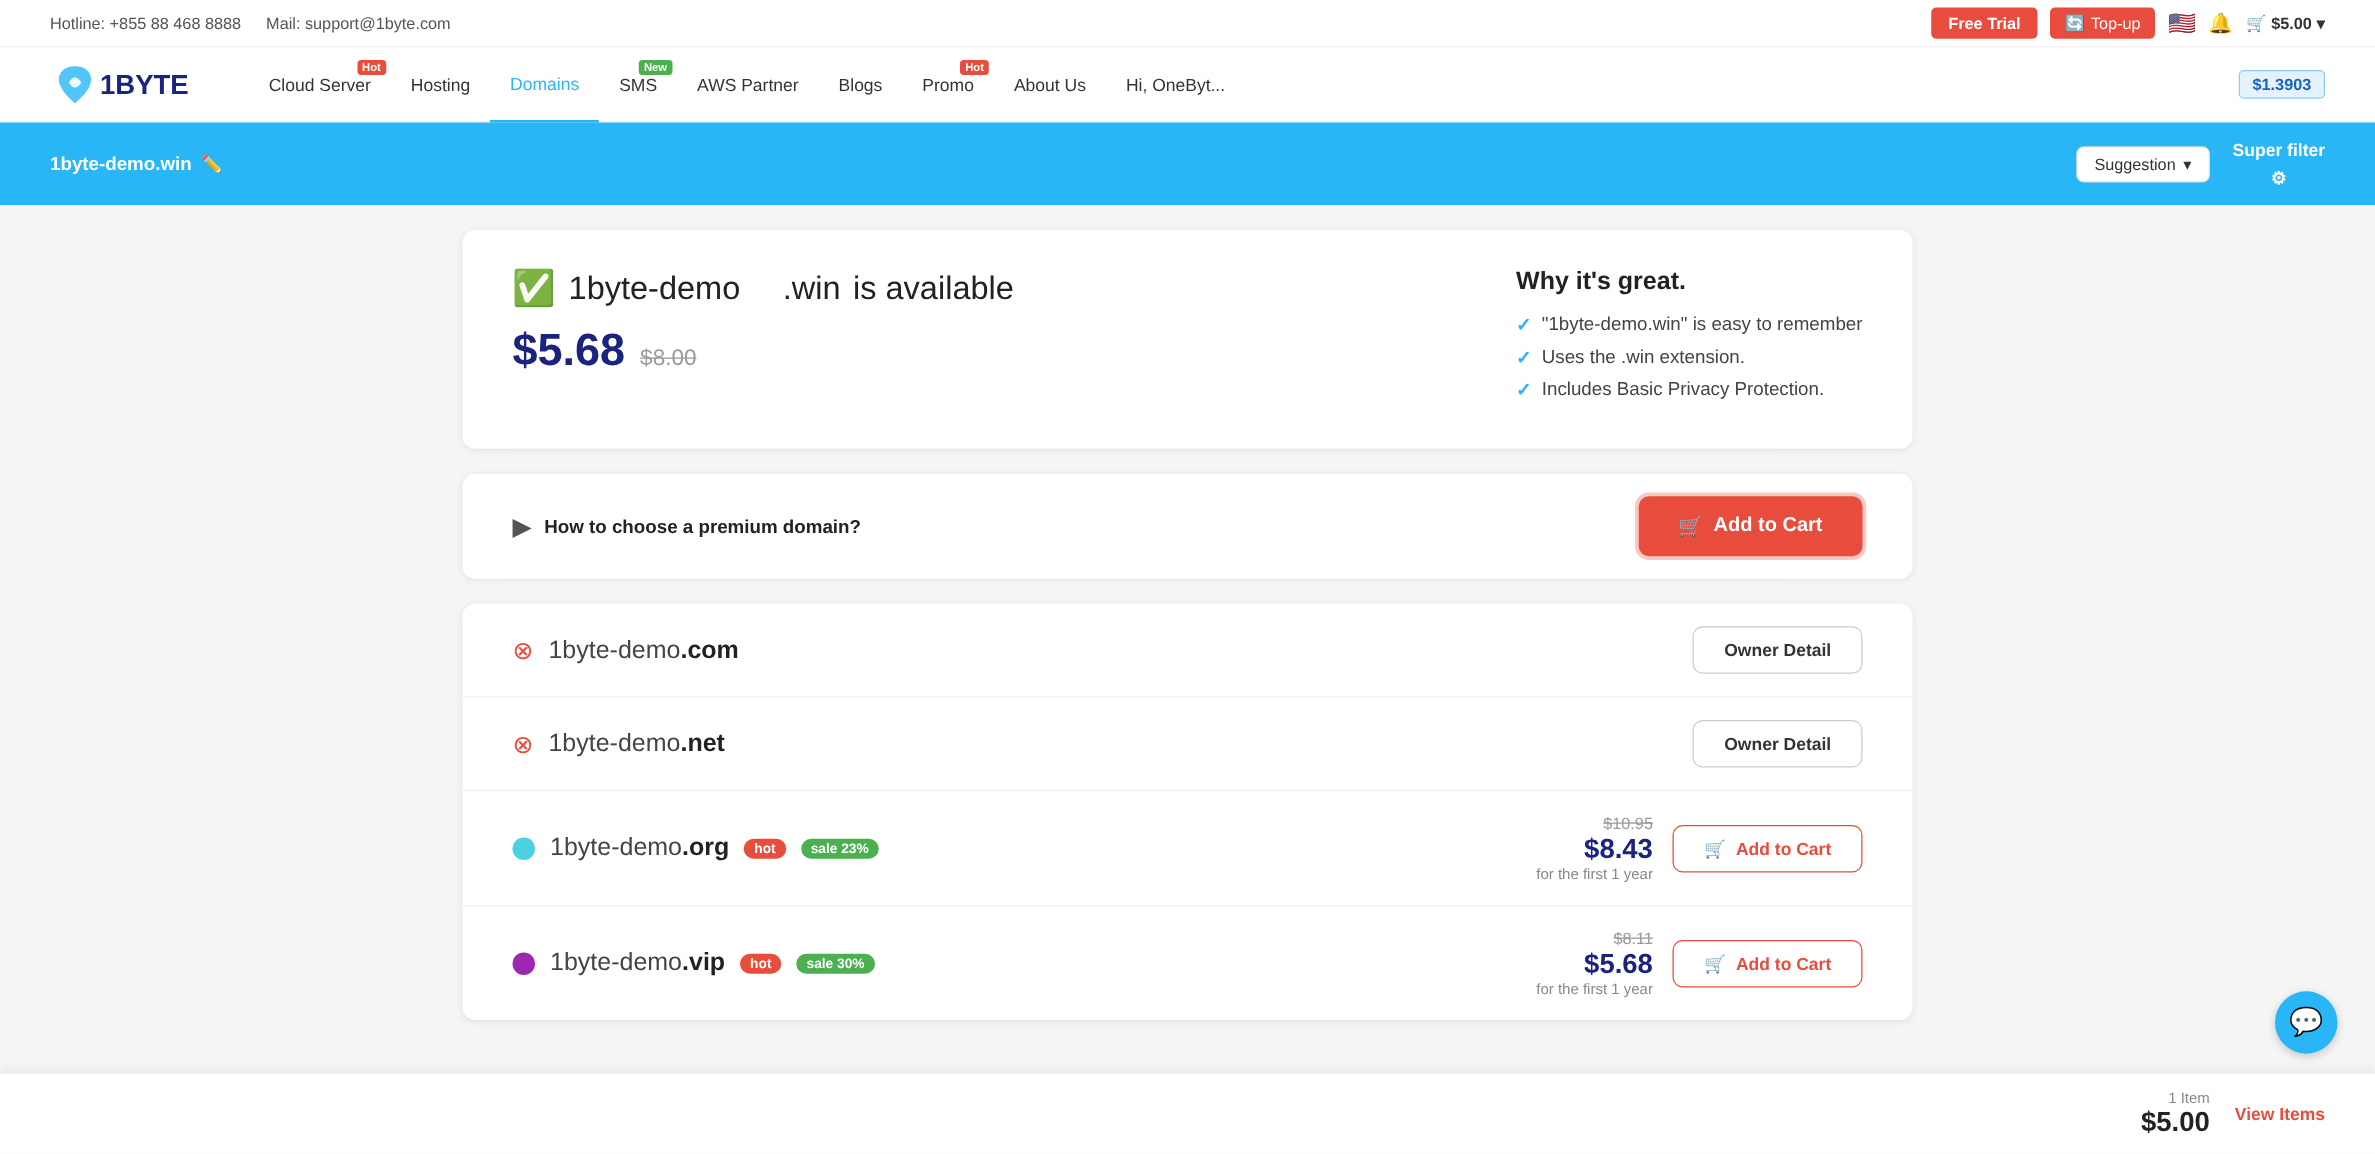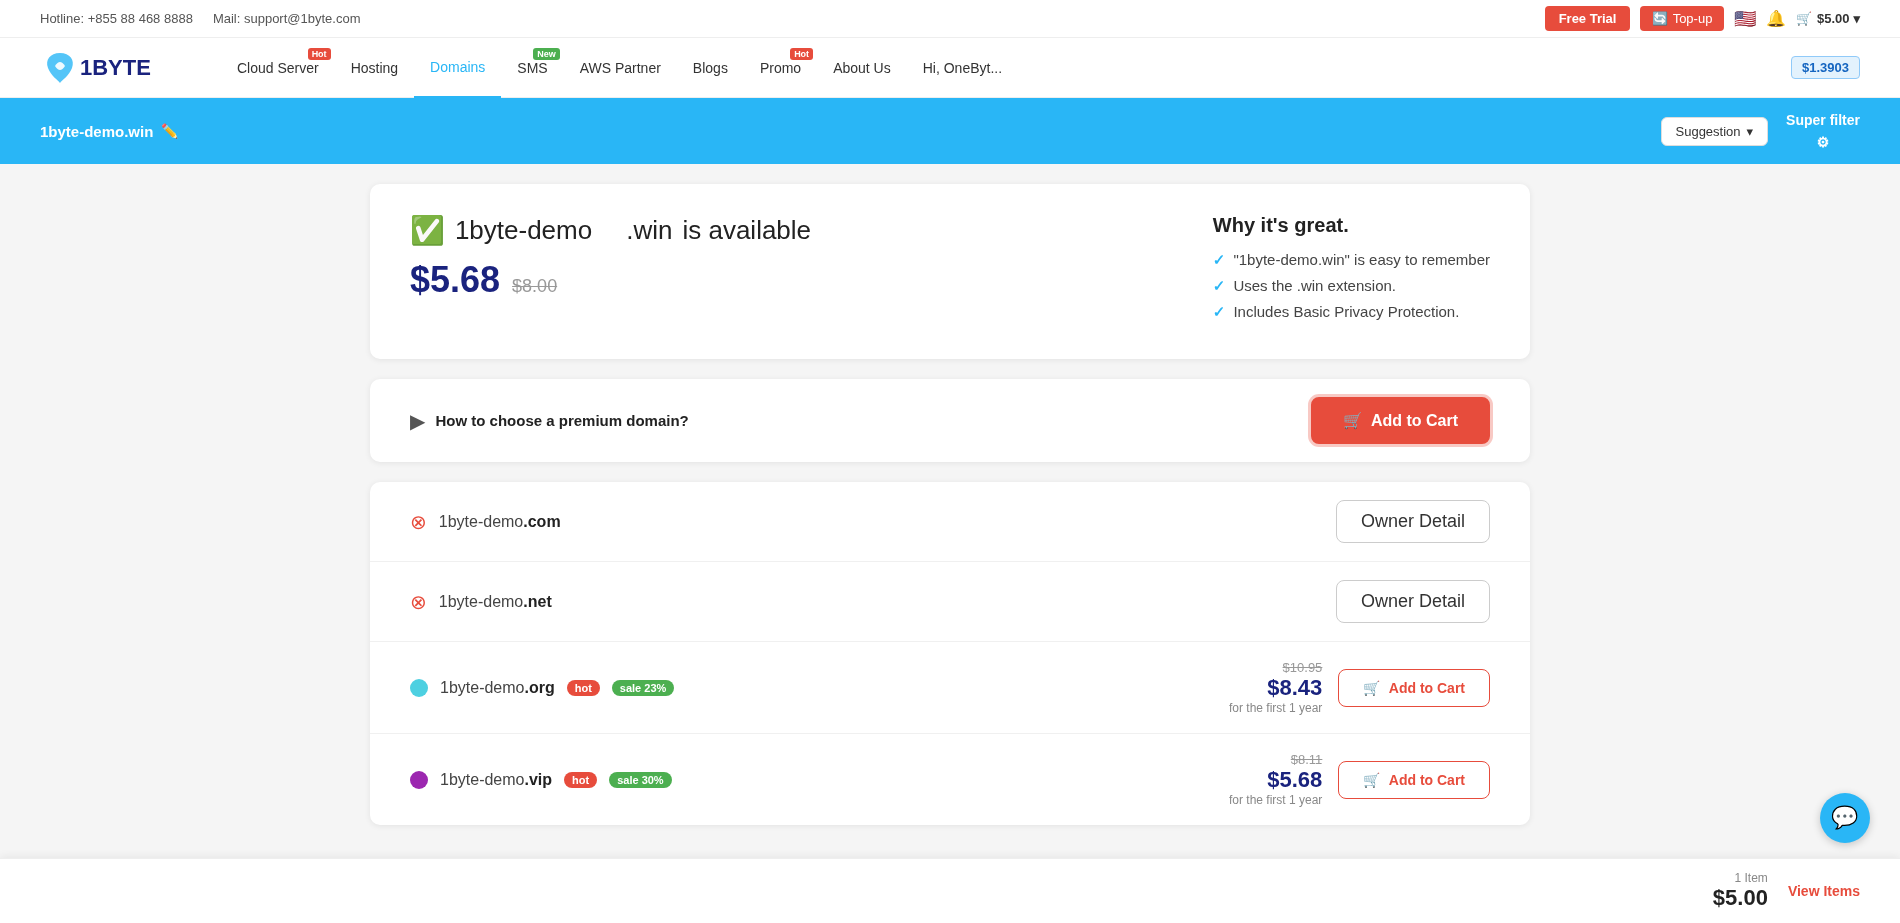--- a/index.html
+++ b/index.html
@@ -33,21 +33,21 @@
     
     .nav-bar {
       background: white;
       display: flex;
       align-items: center;
       padding: 0 40px;
       border-bottom: 1px solid #eee;
       height: 60px;
       gap: 0;
     }
-    .logo { display: flex; align-items: center; margin-right: 70px; text-decoration: none; }
+    .logo { display: flex; align-items: center; margin-right: 48px; text-decoration: none; }
     .logo-text { font-size: 22px; font-weight: 800; color: #1a237e; }
     .logo svg { width: 40px; height: 40px; }
     .nav-links { display: flex; align-items: center; gap: 0; flex: 1; }
     .nav-item {
       display: flex; align-items: center; gap: 4px;
       padding: 0 16px; height: 60px;
       cursor: pointer; color: #333; font-size: 14px; font-weight: 500;
       position: relative; text-decoration: none; white-space: nowrap;
     }
     .nav-item.active { color: #29b6f6; border-bottom: 2px solid #29b6f6; }
@@ -137,38 +137,38 @@
     .domain-row {
       display: flex; align-items: center; justify-content: space-between;
       padding: 18px 40px; border-bottom: 1px solid #f0f0f0;
     }
     .domain-row:last-child { border-bottom: none; }
     .domain-row-left { display: flex; align-items: center; gap: 12px; }
     .domain-unavail-icon { color: #e74c3c; font-size: 20px; }
     .domain-dot-icon {
       width: 18px; height: 18px; border-radius: 50%;
     }
-    .domain-name-text { font-size: 16px; color: #444; }
+    .domain-name-text { font-size: 20px; color: #444; }
     .domain-name-text .tld { font-weight: 700; color: #222; }
     .badge-hot {
       background: #e74c3c; color: white; font-size: 11px; font-weight: 700;
       padding: 2px 8px; border-radius: 10px;
     }
     .badge-sale {
       background: #4caf50; color: white; font-size: 11px; font-weight: 700;
       padding: 2px 8px; border-radius: 10px;
     }
     .domain-row-right { display: flex; align-items: center; gap: 16px; }
     .domain-price-area { text-align: right; }
     .domain-price-orig { font-size: 13px; color: #999; text-decoration: line-through; }
     .domain-price-main { font-size: 22px; font-weight: 800; color: #1a237e; }
     .domain-price-period { font-size: 12px; color: #888; }
     .btn-owner-detail {
       border: 1px solid #ccc; background: white; color: #333;
-      padding: 10px 24px; border-radius: 8px; cursor: pointer; font-size: 18px;
+      padding: 10px 24px; border-radius: 8px; cursor: pointer; font-size: 14px; font-weight: bold;
     }
     .btn-add-to-cart {
       border: 1.5px solid #e74c3c; background: white; color: #e74c3c;
       padding: 10px 24px; border-radius: 8px; cursor: pointer; font-size: 14px; font-weight: 600;
       display: flex; align-items: center; gap: 8px;
     }
 
     
     .checkout-bar {
       position: fixed; bottom: 0; left: 0; right: 0;

